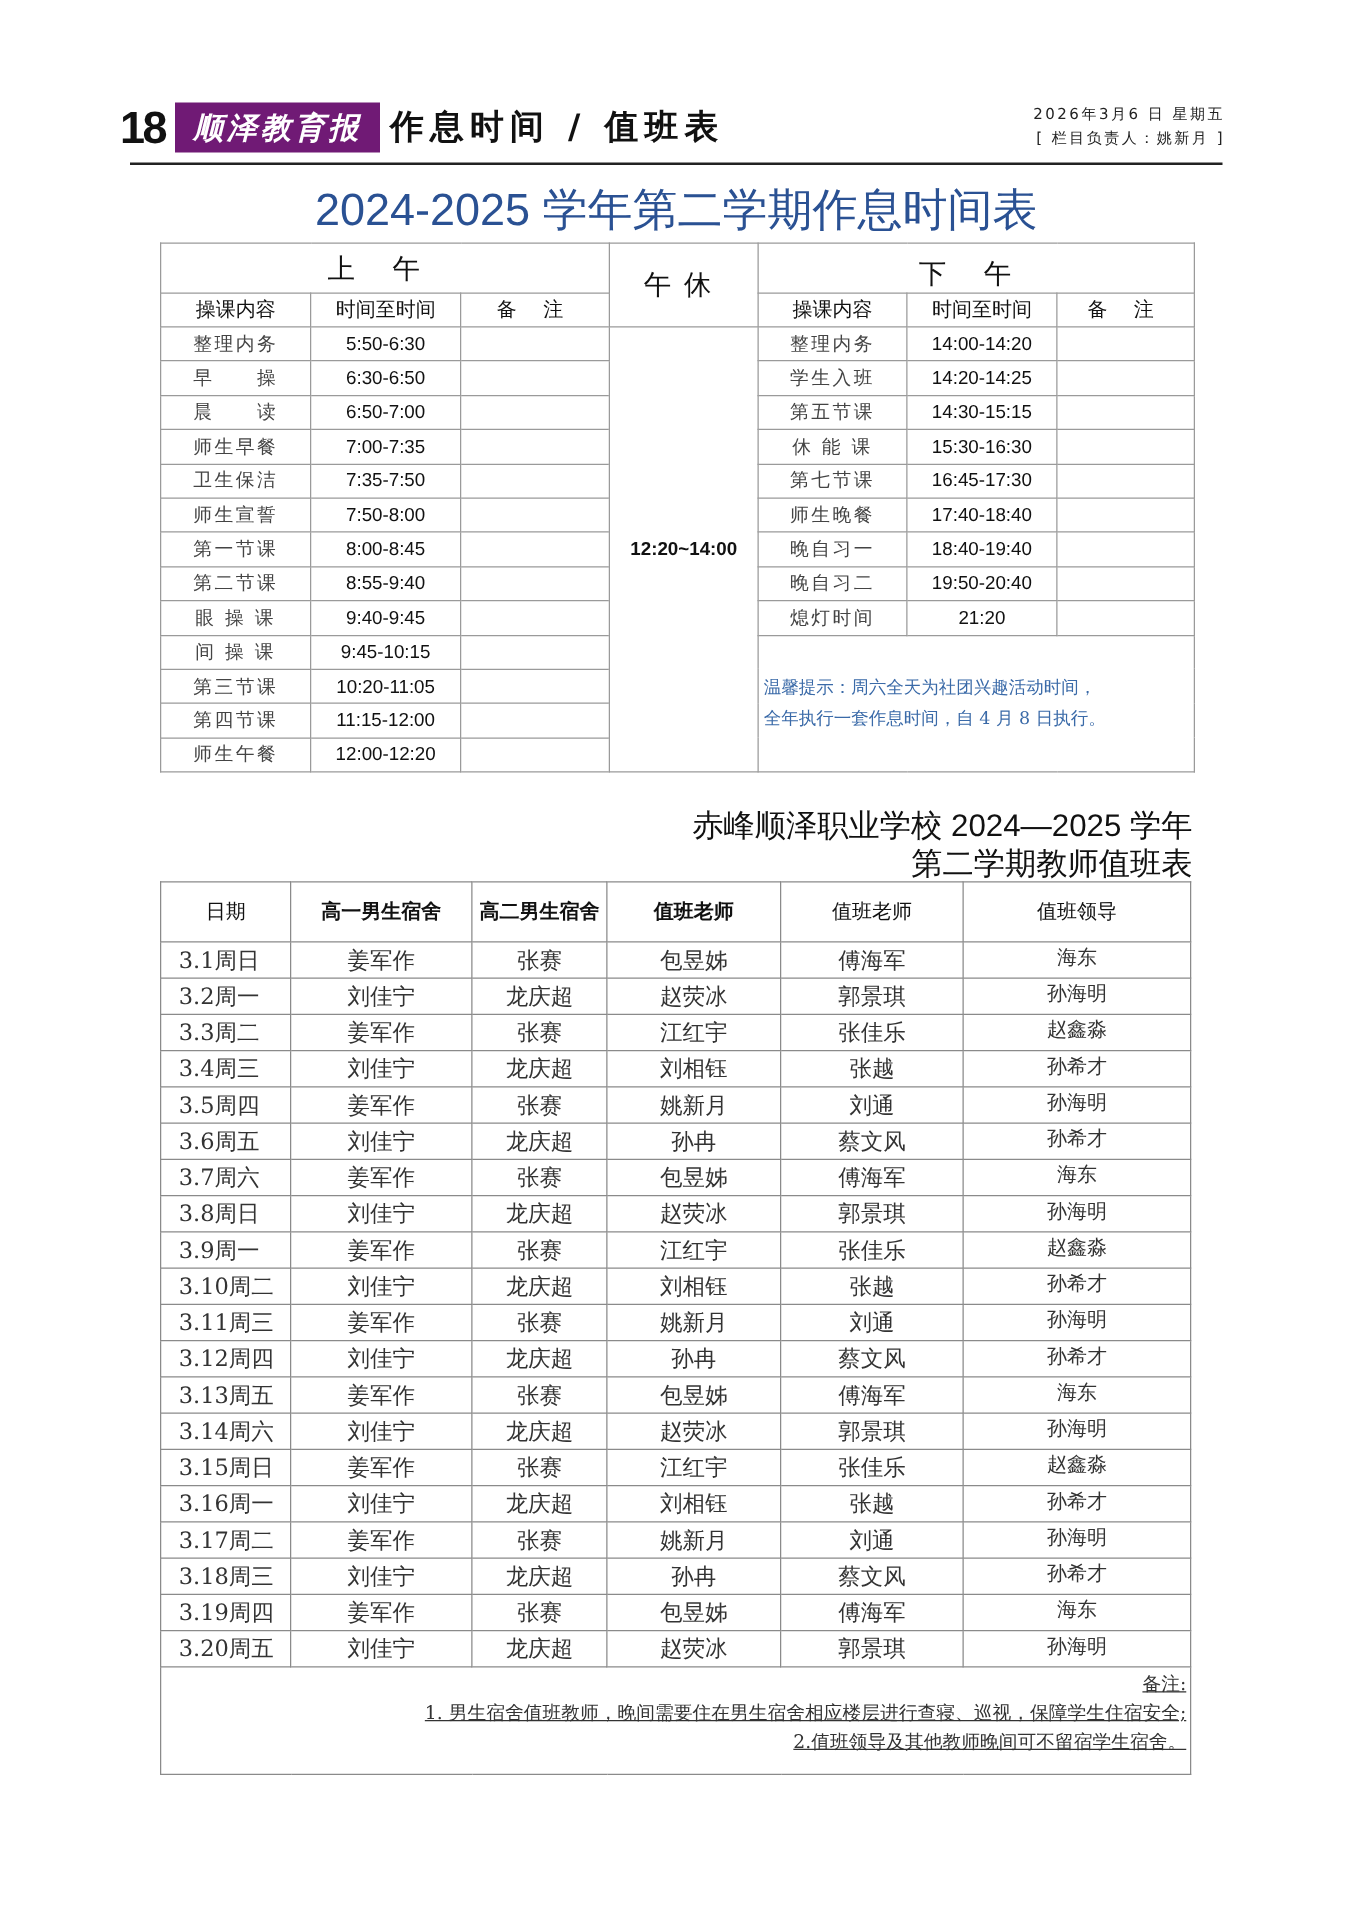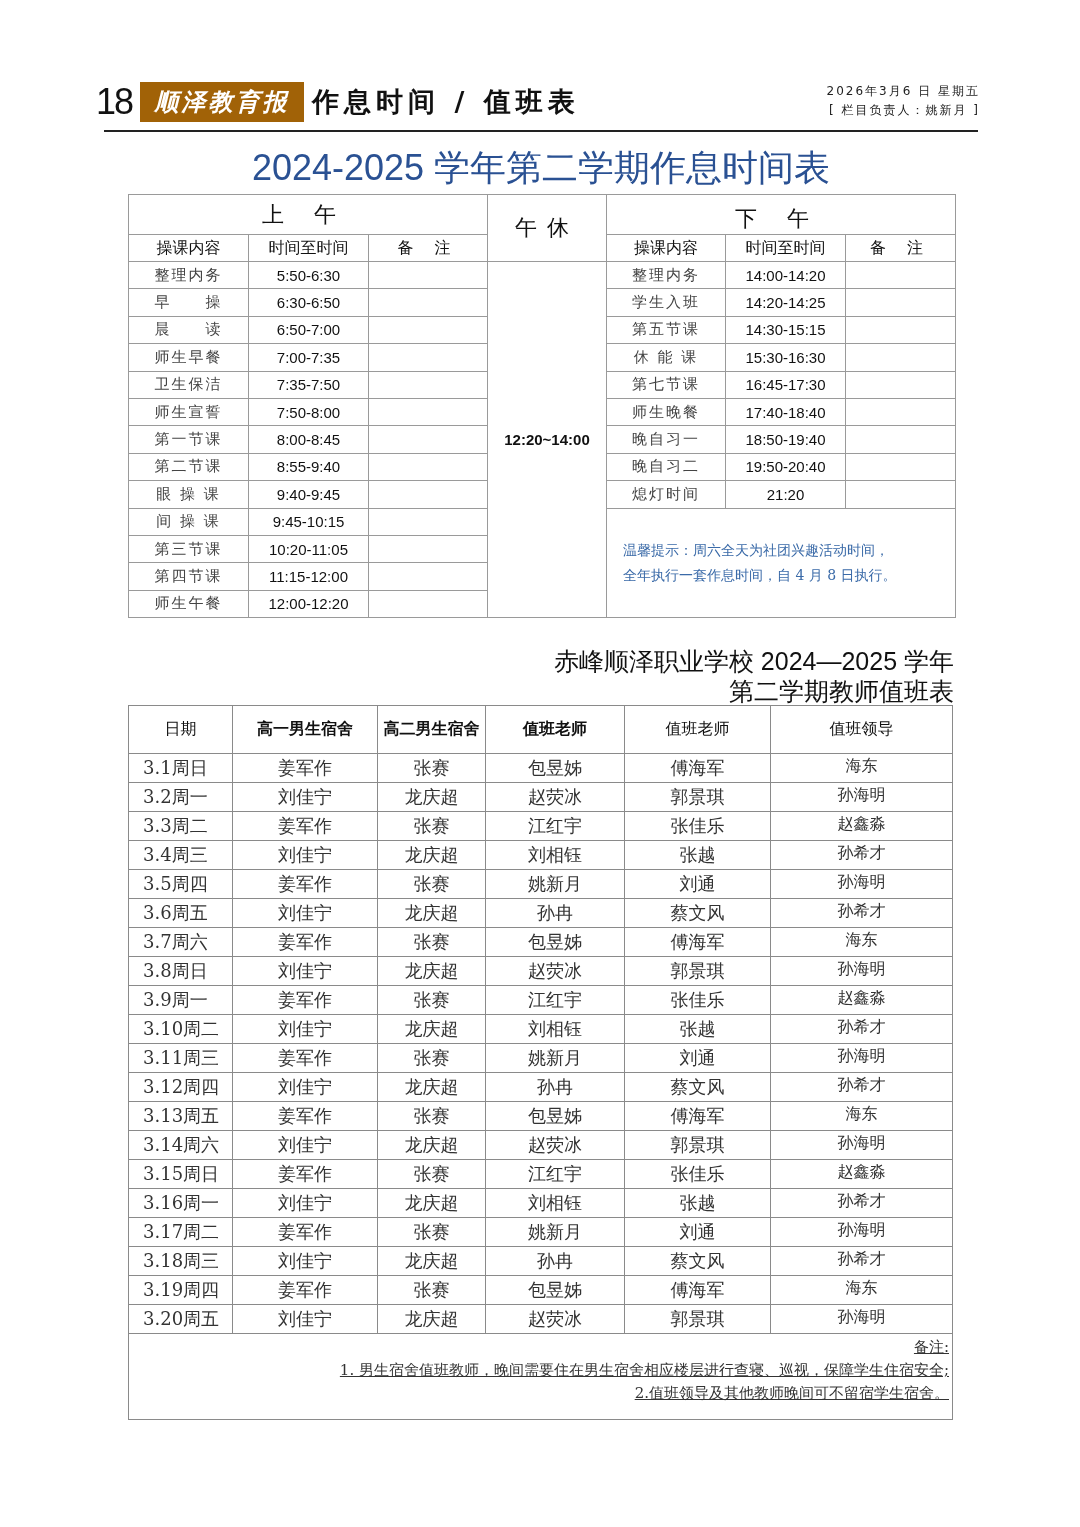--- a/index.html
+++ b/index.html
@@ -1,38 +1,38 @@
 <!DOCTYPE html>
 <html><head>
 <meta charset="utf-8">
 <style>
   * { box-sizing: border-box; margin: 0; padding: 0; }
   html, body { width: 1080px; height: 1527px; background: #ffffff; }
   body { position: relative; font-family: "DejaVu Sans", sans-serif; color: #222; overflow: hidden; }
 
   
   .masthead { position: absolute; left: 96px; top: 80px; width: 884px; height: 50px; }
-  .page-num { position: absolute; left: 0; top: 0; font-family: "Liberation Sans", sans-serif; font-weight: 400; font-size: 36px; letter-spacing: -2px; color: #111; line-height: 44px; }
-  .brand { position: absolute; left: 44px; top: 2px; width: 164px; height: 40px; background: #a16207; color: #fff; font-family: "DejaVu Serif", serif; font-weight: bold; font-style: italic; font-size: 24px; line-height: 40px; text-align: center; letter-spacing: 3px; }
+  .page-num { position: absolute; left: 0; top: 0; font-family: "Liberation Sans", sans-serif; font-weight: 700; font-size: 36px; letter-spacing: -2px; color: #111; line-height: 44px; }
+  .brand { position: absolute; left: 44px; top: 2px; width: 164px; height: 40px; background: #701a75; color: #fff; font-family: "DejaVu Serif", serif; font-weight: bold; font-style: italic; font-size: 24px; line-height: 40px; text-align: center; letter-spacing: 3px; }
   .section-title { position: absolute; left: 216px; top: 0; font-weight: bold; font-size: 27px; line-height: 44px; letter-spacing: 5px; color: #111; }
   .issue-info { position: absolute; right: 0; top: 2px; text-align: right; font-size: 12px; line-height: 19px; letter-spacing: 2px; color: #222; }
   .masthead-rule { position: absolute; left: 104px; top: 130px; width: 874px; height: 2px; background: #222; }
 
   
   .sched-title { position: absolute; left: 128px; top: 145px; width: 826px; text-align: center; font-family: "Liberation Sans", sans-serif; font-size: 36px; color: #2a5193; line-height: 46px; }
   table { border-collapse: collapse; table-layout: fixed; }
   .sched { position: absolute; left: 128px; top: 194px; width: 827px; }
   .sched td { border: 1px solid #9a9a9a; text-align: center; font-size: 15px; color: #333; height: 27.4px; padding: 0; white-space: nowrap; overflow: hidden; }
   .sched .period { font-size: 22px; letter-spacing: 30px; height: 40px; color: #111; padding-left: 12px; }
   .sched .colhead { font-size: 16px; color: #111; height: 27px; }
   .sched .noon-head { font-size: 22px; letter-spacing: 10px; color: #111; }
   .sched .noon-time { font-family: "Liberation Sans", sans-serif; font-weight: bold; font-size: 15px; color: #111; }
   .sched .time { font-family: "Liberation Sans", sans-serif; font-size: 15px; color: #111; }
   .sched .act { letter-spacing: 2px; color: #444; }
-  .sched .tip { text-align: left; padding-left: 16px; font-family: "DejaVu Serif", serif; font-size: 14px; line-height: 25px; color: #3a6aa8; white-space: normal; vertical-align: middle; }
+  .sched .tip { text-align: left; padding-left: 4px; font-family: "DejaVu Serif", serif; font-size: 14px; line-height: 25px; color: #3a6aa8; white-space: normal; vertical-align: middle; }
 
   
   .duty-title { position: absolute; left: 128px; top: 646px; width: 826px; text-align: right; font-family: "Liberation Sans", sans-serif; font-size: 25px; line-height: 30px; color: #111; }
   .duty { position: absolute; left: 128px; top: 705px; width: 824px; }
   .duty td, .duty th { border: 1px solid #8a8a8a; text-align: center; padding: 0; white-space: nowrap; overflow: hidden; }
   .duty th { font-weight: normal; font-size: 16px; height: 48px; color: #111; font-family: Liberation Sans, sans-serif; }
   .duty th.bold { font-weight: bold; }
   .duty td { font-family: "DejaVu Serif", serif; font-size: 18px; color: #333; height: 29px; }
   .duty td.date { text-align: left; padding-left: 14px; }
   .duty td.leader { font-size: 16px; vertical-align: top; padding-top: 2px; }
@@ -125,21 +125,21 @@
     <td></td>
     <td class="act">师生晚餐</td>
     <td class="time">17:40-18:40</td>
     <td></td>
   </tr>
   <tr>
     <td class="act">第一节课</td>
     <td class="time">8:00-8:45</td>
     <td></td>
     <td class="act">晚自习一</td>
-    <td class="time">18:50-19:40</td>
+    <td class="time">18:40-19:40</td>
     <td></td>
   </tr>
   <tr>
     <td class="act">第二节课</td>
     <td class="time">8:55-9:40</td>
     <td></td>
     <td class="act">晚自习二</td>
     <td class="time">19:50-20:40</td>
     <td></td>
   </tr>

